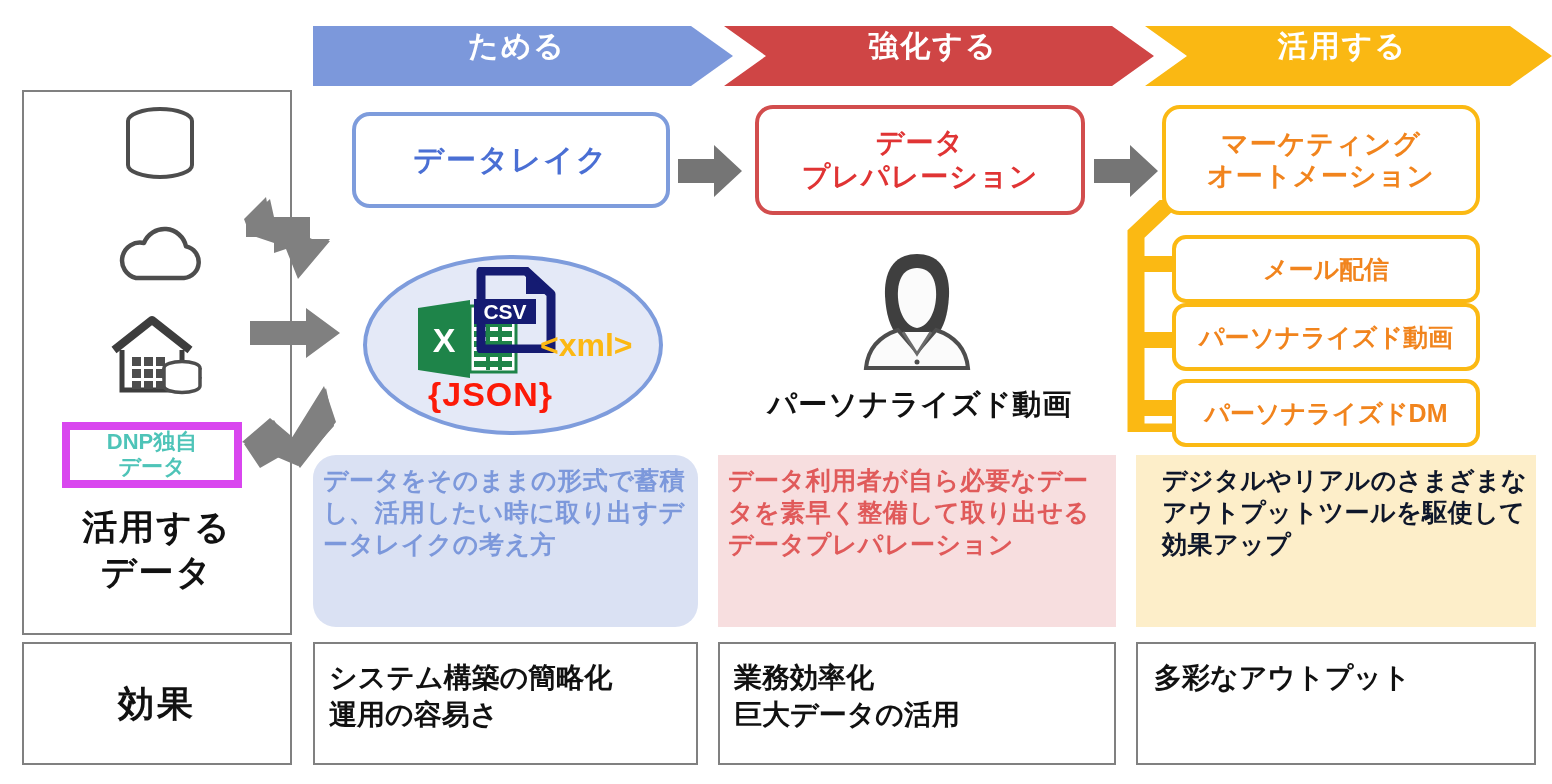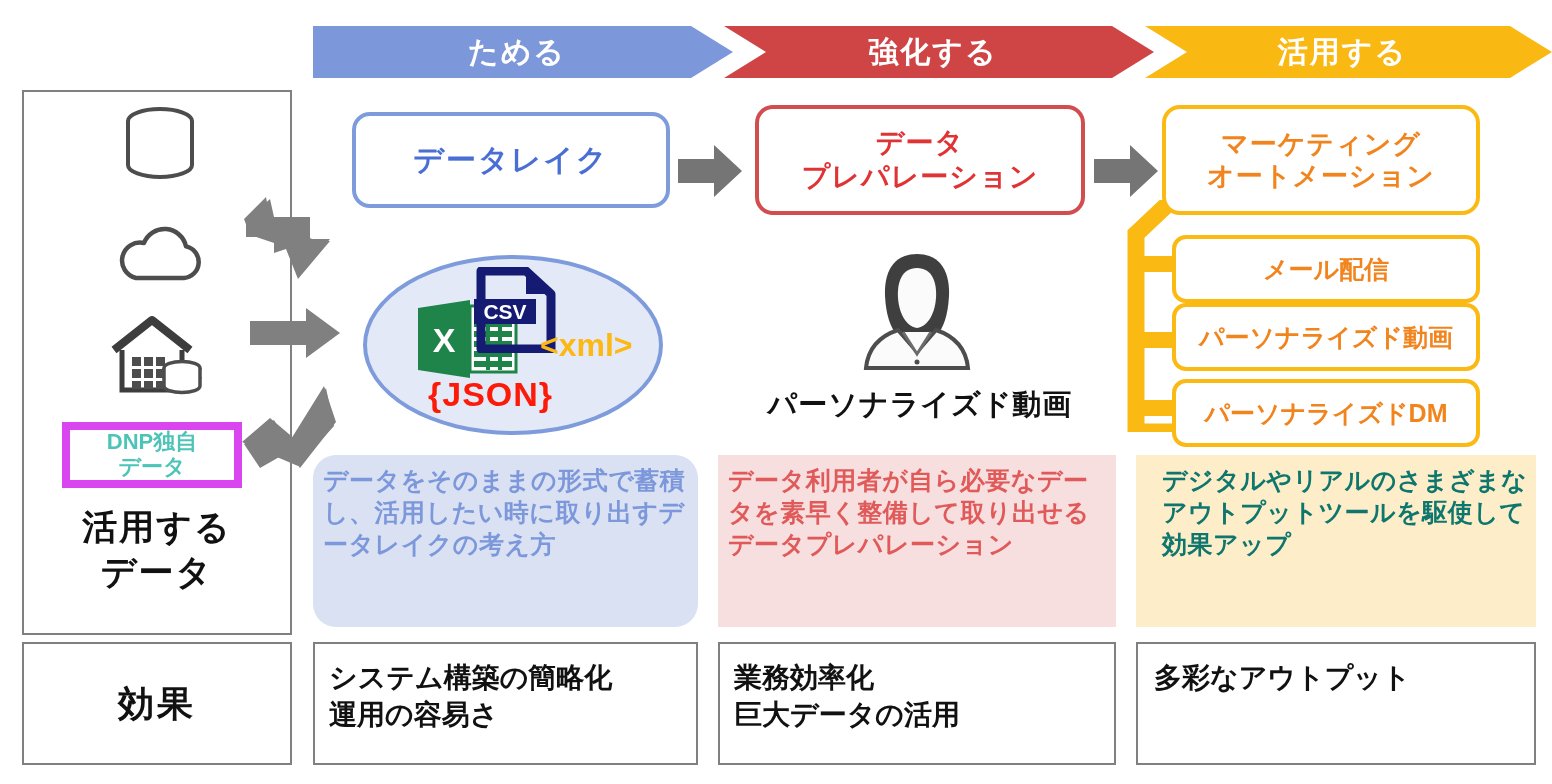--- a/index.html
+++ b/index.html
@@ -8,22 +8,22 @@
     width: 1552px; height: 784px;
     background: #ffffff;
     font-family: "Liberation Sans", "DejaVu Sans", sans-serif;
     overflow: hidden;
     position: relative;
   }
   #diagram { position: absolute; inset: 0; }
 
   
   .chev {
-    position: absolute; top: 26px; height: 52px;
-    display: flex; align-items: center; justify-content: center;
+    position: absolute; top: 26px; height: 60px;
+    display: flex; justify-content: center;
     color: #ffffff; font-size: 30px; font-weight: 700;
     letter-spacing: 2px;
   }
   .chev span { display:block; transform: translateX(-6px); }
   .chev.c1 {
     left: 313px; width: 420px; background: #7c98db;
     clip-path: polygon(0 0, calc(100% - 42px) 0, 100% 50%, calc(100% - 42px) 100%, 0 100%);
   }
   .chev.c2 {
     left: 724px; width: 430px; background: #cf4545;
@@ -108,21 +108,21 @@
 
   
   .band {
     position:absolute; top:455px; height:172px;
     padding:10px 8px 0 10px;
     font-size:25px; font-weight:700; line-height:1.27;
     letter-spacing:0.5px;
   }
   .band.b1 { left:313px; width:385px; background:#dae1f3; color:#7c98db;border-radius:23px; }
   .band.b2 { left:718px; width:398px; background:#f7dedf; color:#e05a5a; }
-  .band.b3 { left:1136px; width:400px; background:#fdeec9; color:#0f766e;padding-left:26px; }
+  .band.b3 { left:1136px; width:400px; background:#fdeec9; color:#0f172a;padding-left:26px; }
 
   
   .ecell {
     position:absolute; top:642px; height:123px;
     border:2px solid #808080; background:#fff;
     color:#111; font-size:28px; font-weight:700; line-height:1.32;
   }
   .ecell.label {
     left:22px; width:270px;
     display:flex; align-items:center; justify-content:center;

